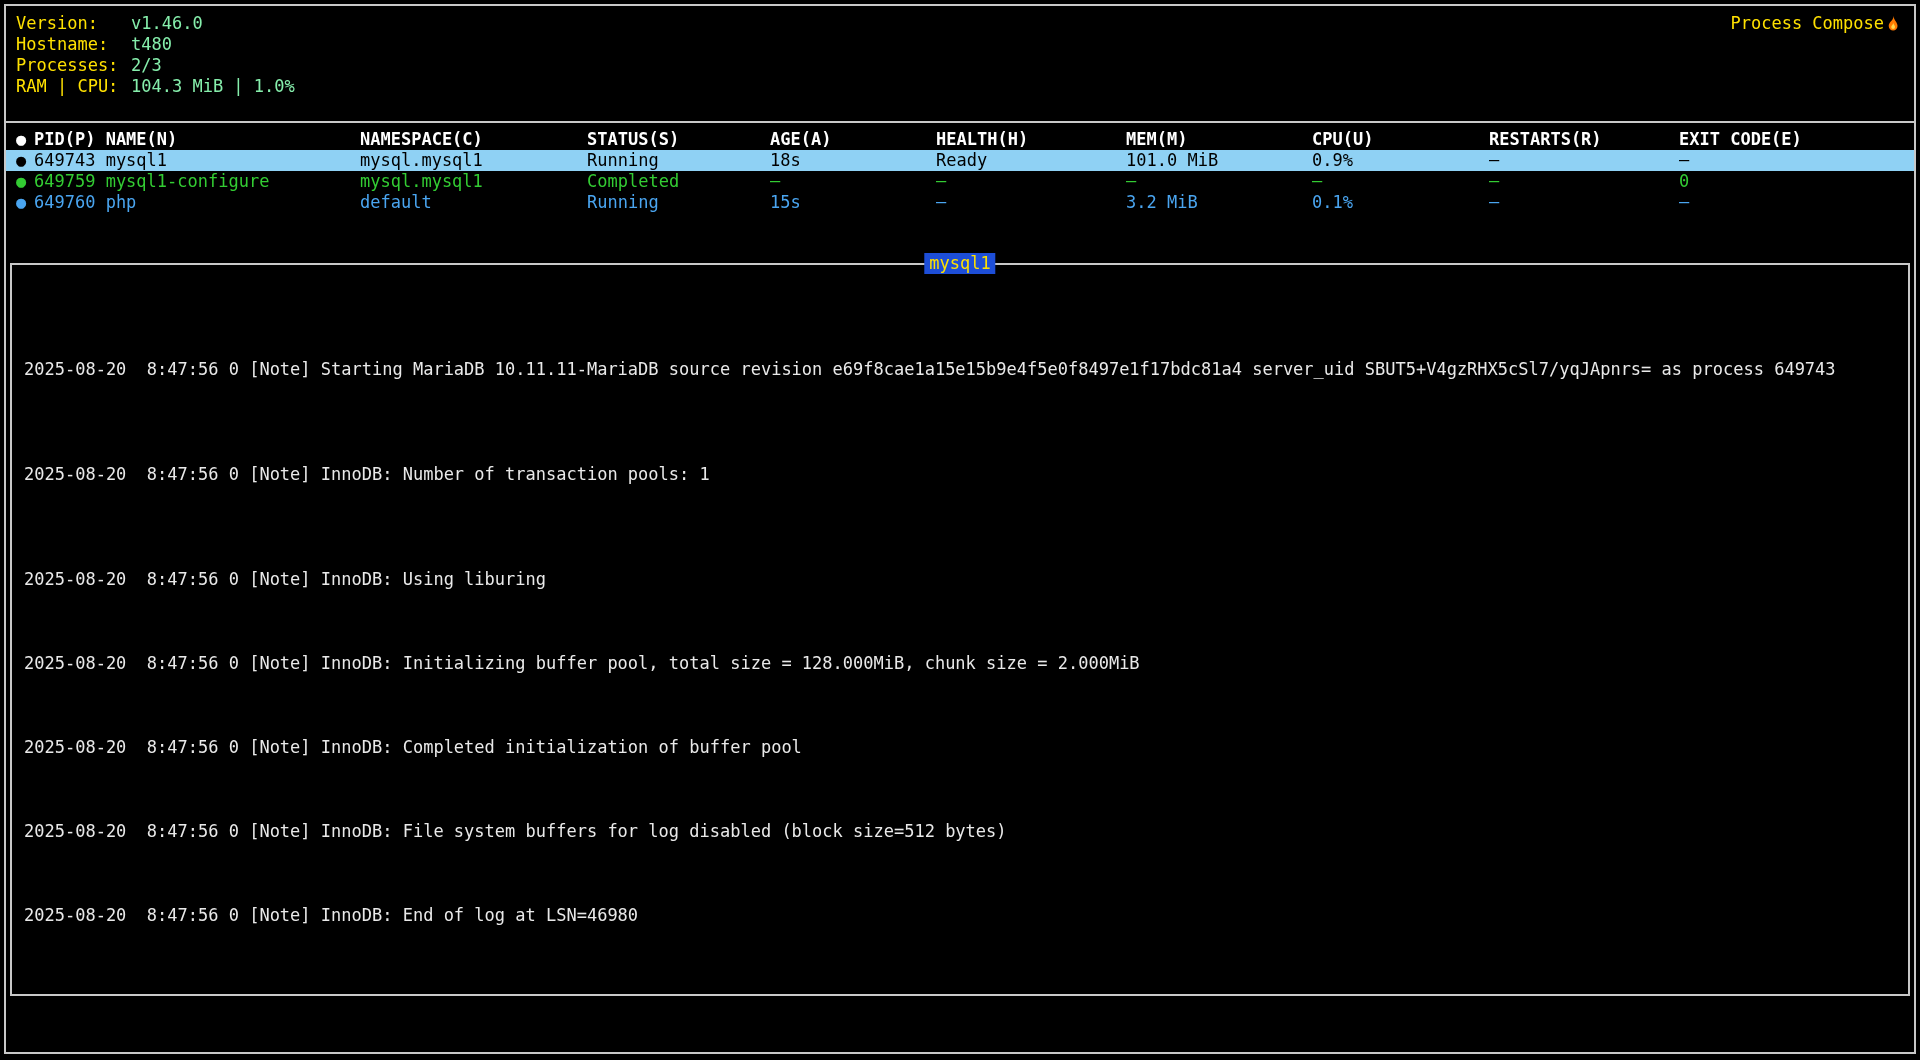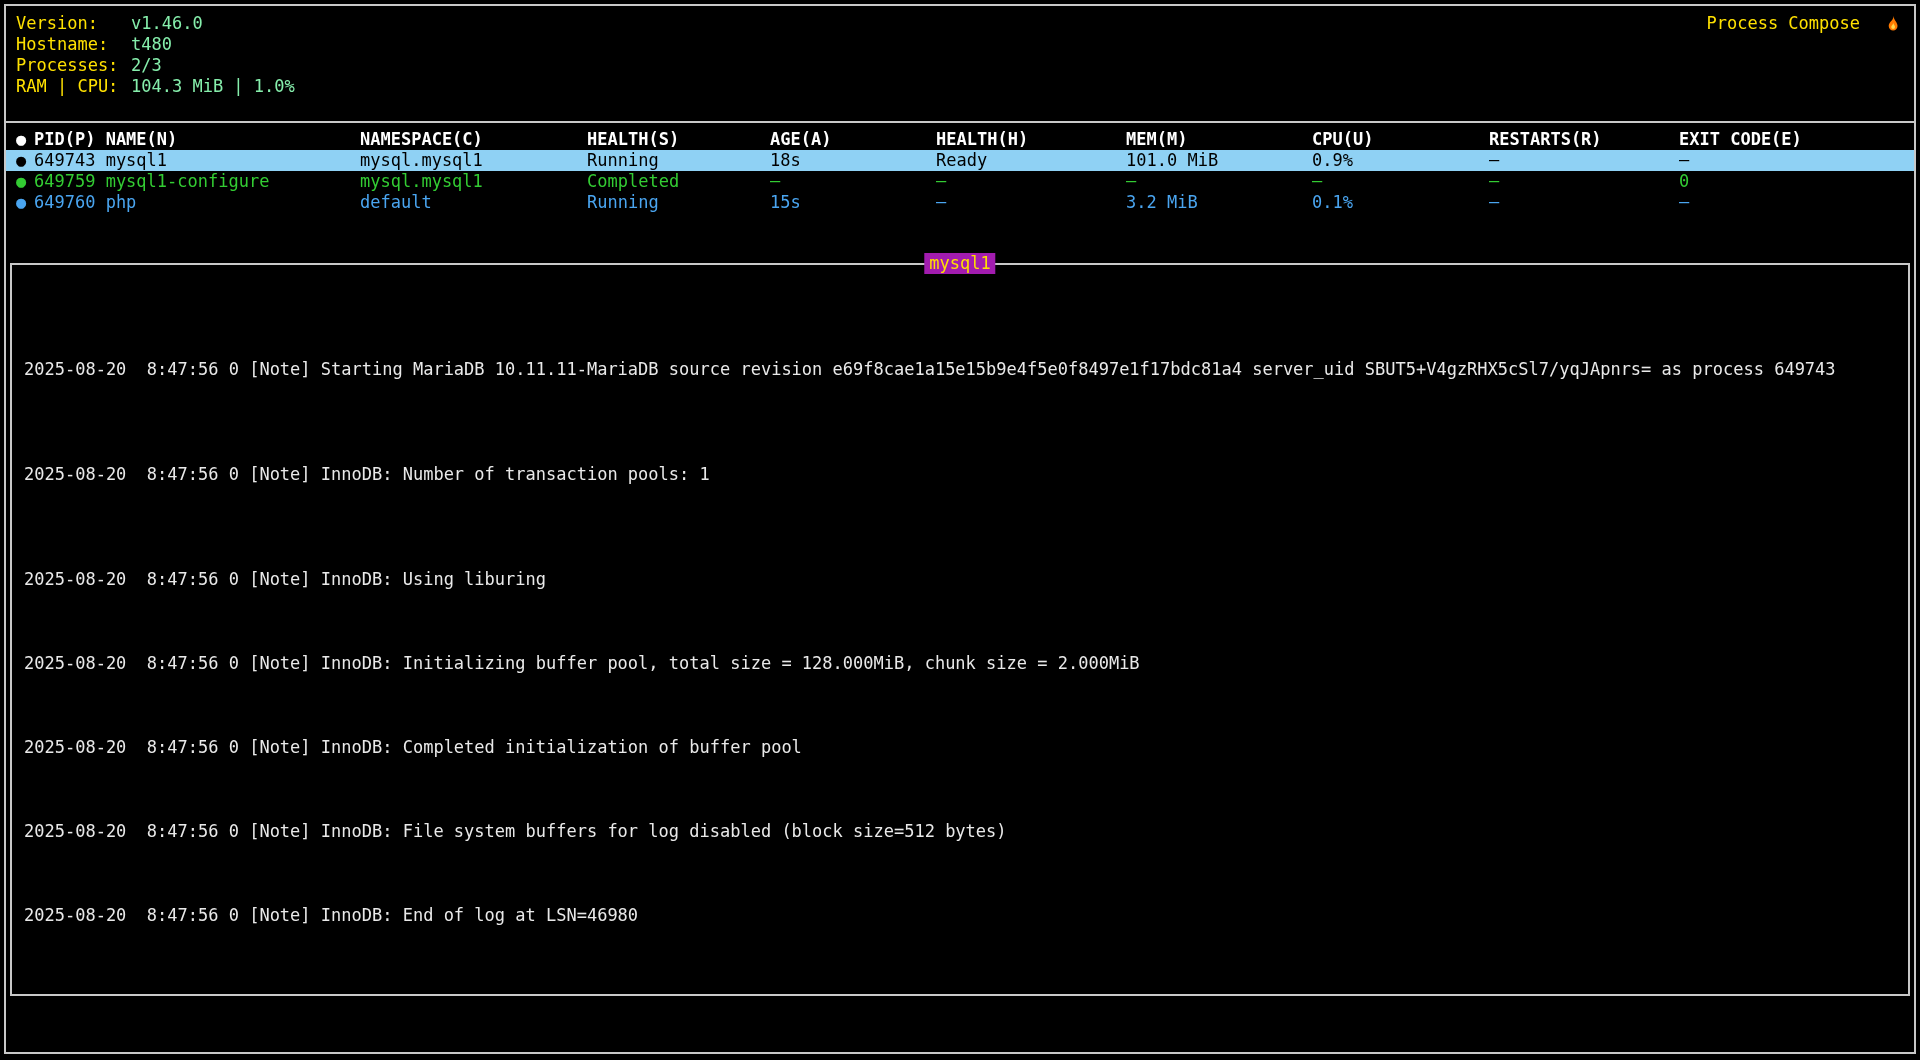--- a/index.html
+++ b/index.html
@@ -25,21 +25,21 @@
     border-top: 2px solid var(--border, #c8c8c8);
   }
   
   #header-left { position: absolute; left: 16px; top: 13px; }
   .hdr-line { height: 21px; white-space: pre; }
   .hdr-label { display: inline-block; width: 115px; color: var(--accent_yellow, #ffe100); }
   .hdr-value { color: #86efac; }
   #app-title {
     position: absolute; right: 18px; top: 13px;
     color: var(--accent_yellow, #ffe100);
-    display: flex; align-items: center; gap: 24px; height: 21px;
+    display: flex; align-items: center; gap: 0; height: 21px;
   }
   .flame { display: block; }
   
   #process-table { position: absolute; left: 6px; right: 6px; top: 129px; }
   .proc-row {
     display: grid;
     grid-template-columns: 28px 326px 227px 183px 166px 190px 186px 177px 190px 1fr;
     height: 21px; align-items: center; white-space: pre; overflow: hidden;
   }
   .proc-row .cell { display: block; overflow: hidden; }
@@ -50,21 +50,21 @@
   .proc-row.selected { background: var(--selected_bg, #8fd1f4); color: #000000; }
   .proc-row.green { color: var(--row_green, #33cc33); }
   .proc-row.blue  { color: var(--row_blue, #4aa5f0); }
   
   #log-panel {
     position: absolute; left: 10px; right: 10px; top: 263px; height: 733px;
     border: 2px solid var(--border, #c8c8c8);
   }
   #log-title {
     position: absolute; top: -12px; left: 50%; transform: translateX(-50%);
-    background: #a21caf; padding: 0 5px;
+    background: #1d4ed8; padding: 0 5px;
     color: var(--accent_yellow, #ffe100);
   }
   #log-lines { padding: 10px 0 0 12px; white-space: pre; color: #e9e9e9; }
   .log-line { height: 21px; }
   
   #shortcut-bar { position: absolute; left: 12px; top: 1012px; right: 10px; white-space: pre; }
 </style>
 </head>
 <body>
 
@@ -91,21 +91,21 @@
     </svg>
   </div>
 
   <div class="hrule"></div>
 
   <div id="process-table">
     <div class="proc-row proc-header">
       <span class="cell c-ind">●</span>
       <span class="cell">PID(P) NAME(N)</span>
       <span class="cell">NAMESPACE(C)</span>
-      <span class="cell">HEALTH(S)</span>
+      <span class="cell">STATUS(S)</span>
       <span class="cell">AGE(A)</span>
       <span class="cell">HEALTH(H)</span>
       <span class="cell">MEM(M)</span>
       <span class="cell">CPU(U)</span>
       <span class="cell num">RESTARTS(R)</span>
       <span class="cell num exit">EXIT CODE(E)</span>
     </div>
     <div>
 
         <div class="proc-row selected">

